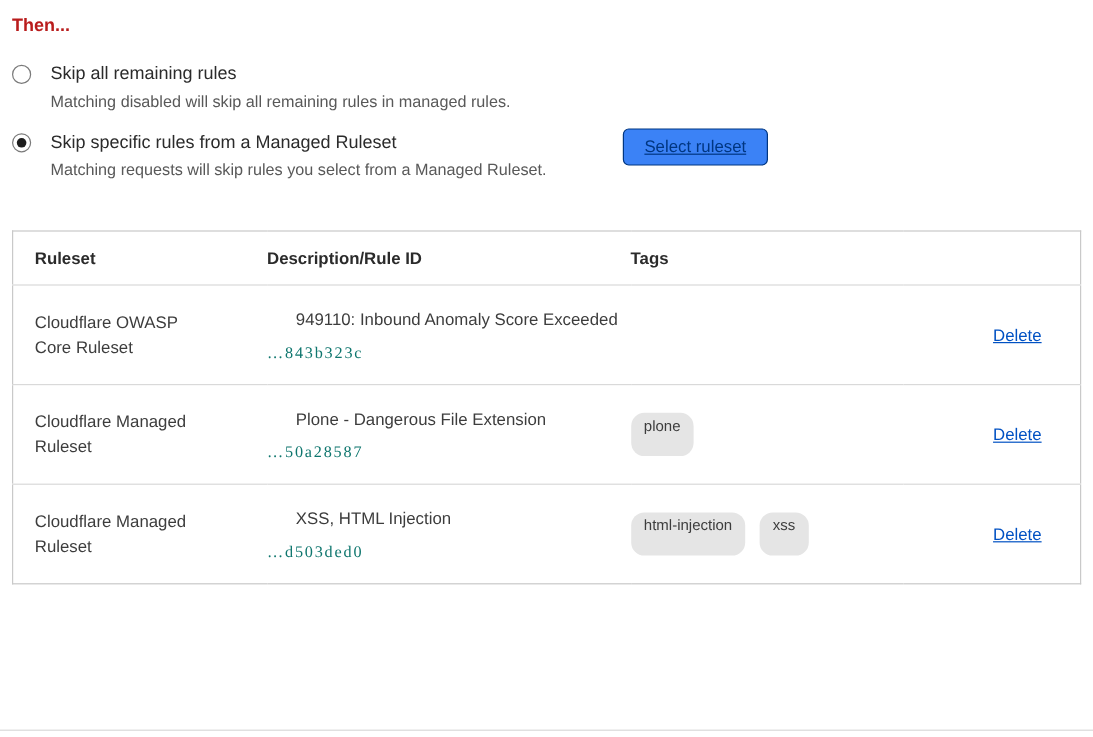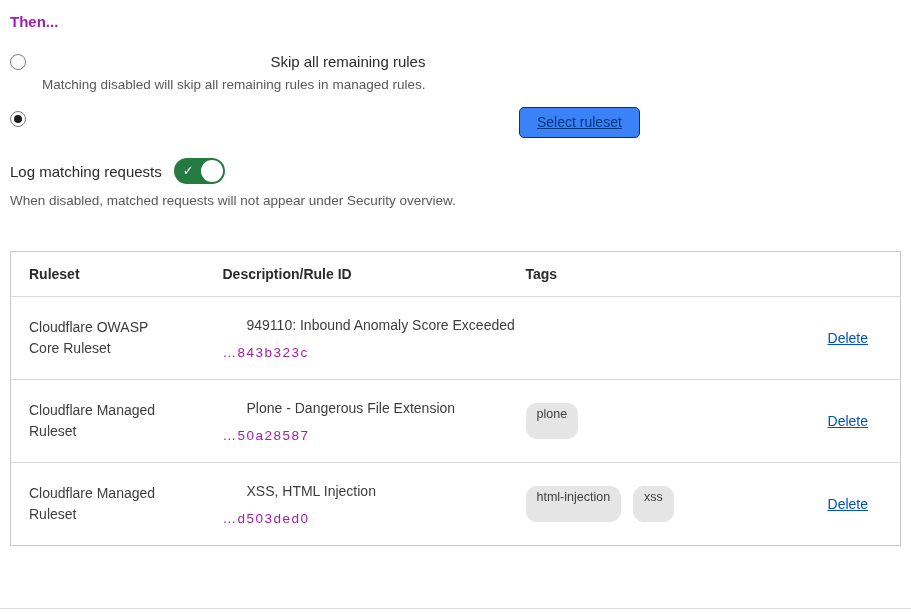--- a/index.html
+++ b/index.html
@@ -23,21 +23,21 @@
     overflow: hidden;
     position: relative;
   }
   .content { padding: 12px 11px 0 10px; }
 
   .then-heading {
     font-size: 15px;
     font-weight: 700;
     margin: 0;
     line-height: 19px;
-    color: #a21caf;
+    color: #b91c1c;
   }
 
   .options { margin-top: 21px; }
   .option {
     display: flex;
     align-items: flex-start;
     position: relative;
     margin-bottom: 15px;
   }
   .radio {
@@ -56,21 +56,20 @@
     position: absolute;
     left: 3px; top: 3px;
     width: 8px; height: 8px;
     border-radius: 50%;
     background: #1d1d1d;
   }
   .option-label {
     font-size: 15px;
     line-height: 20px;
     color: #2b2b2b;
-    text-align: right;
   }
   .option-desc {
     font-size: 13.5px;
     line-height: 18px;
     color: var(--text-gray);
     margin-top: 4px;
   }
   .select-ruleset-btn {
     position: absolute;
     left: 509px;
@@ -159,24 +158,24 @@
   .col-tags { width: 227px; }
   .col-action { width: 148px; }
   .cell-pad-left { padding-left: 18px !important; }
   .ruleset-name {
     color: #3d3d3d;
     line-height: 21px;
     padding-right: 45px;
   }
   .rule-desc { color: #3d3d3d; line-height: 18px; margin-left: 24px; }
   .rule-id {
-    font-family: Liberation Sans, sans-serif;
+    font-family: Liberation Serif, serif;
     font-size: 13.5px;
     letter-spacing: 1.5px;
-    color: #a21caf;
+    color: #0f766e;
     margin-top: 11px;
   }
   .tags-cell { vertical-align: middle; }
   .tag {
     display: inline-block;
     background: var(--tag-bg);
     color: #3d3d3d;
     font-size: 12.5px;
     line-height: 1;
     padding: 5px 11px 18px;
@@ -212,35 +211,29 @@
     <div class="option">
       <span class="radio" role="radio" aria-checked="false"></span>
       <div>
         <div class="option-label">Skip all remaining rules</div>
         <div class="option-desc">Matching disabled will skip all remaining rules in managed rules.</div>
       </div>
     </div>
 
     <div class="option">
       <span class="radio selected" role="radio" aria-checked="true"></span>
+      <div>
+        <div class="option-label">Skip specific rules from a Managed Ruleset</div>
+        <div class="option-desc">Matching requests will skip rules you select from a Managed Ruleset.</div>
+      </div>
       <button class="select-ruleset-btn">Select ruleset</button>
     </div>
 
   </div>
 
-  <div class="log-section">
-    <div class="log-row">
-      <span class="log-label">Log matching requests</span>
-      <div class="toggle" role="switch" aria-checked="true">
-        <span class="check">✓</span>
-        <span class="knob"></span>
-      </div>
-    </div>
-    <div class="log-desc">When disabled, matched requests will not appear under Security overview.</div>
-  </div>
 
   <div class="rules-section">
 
     <table class="rules-table">
       <colgroup>
         <col class="col-ruleset">
           <col class="col-desc">
           <col class="col-tags">
           <col class="col-action">
       </colgroup>

